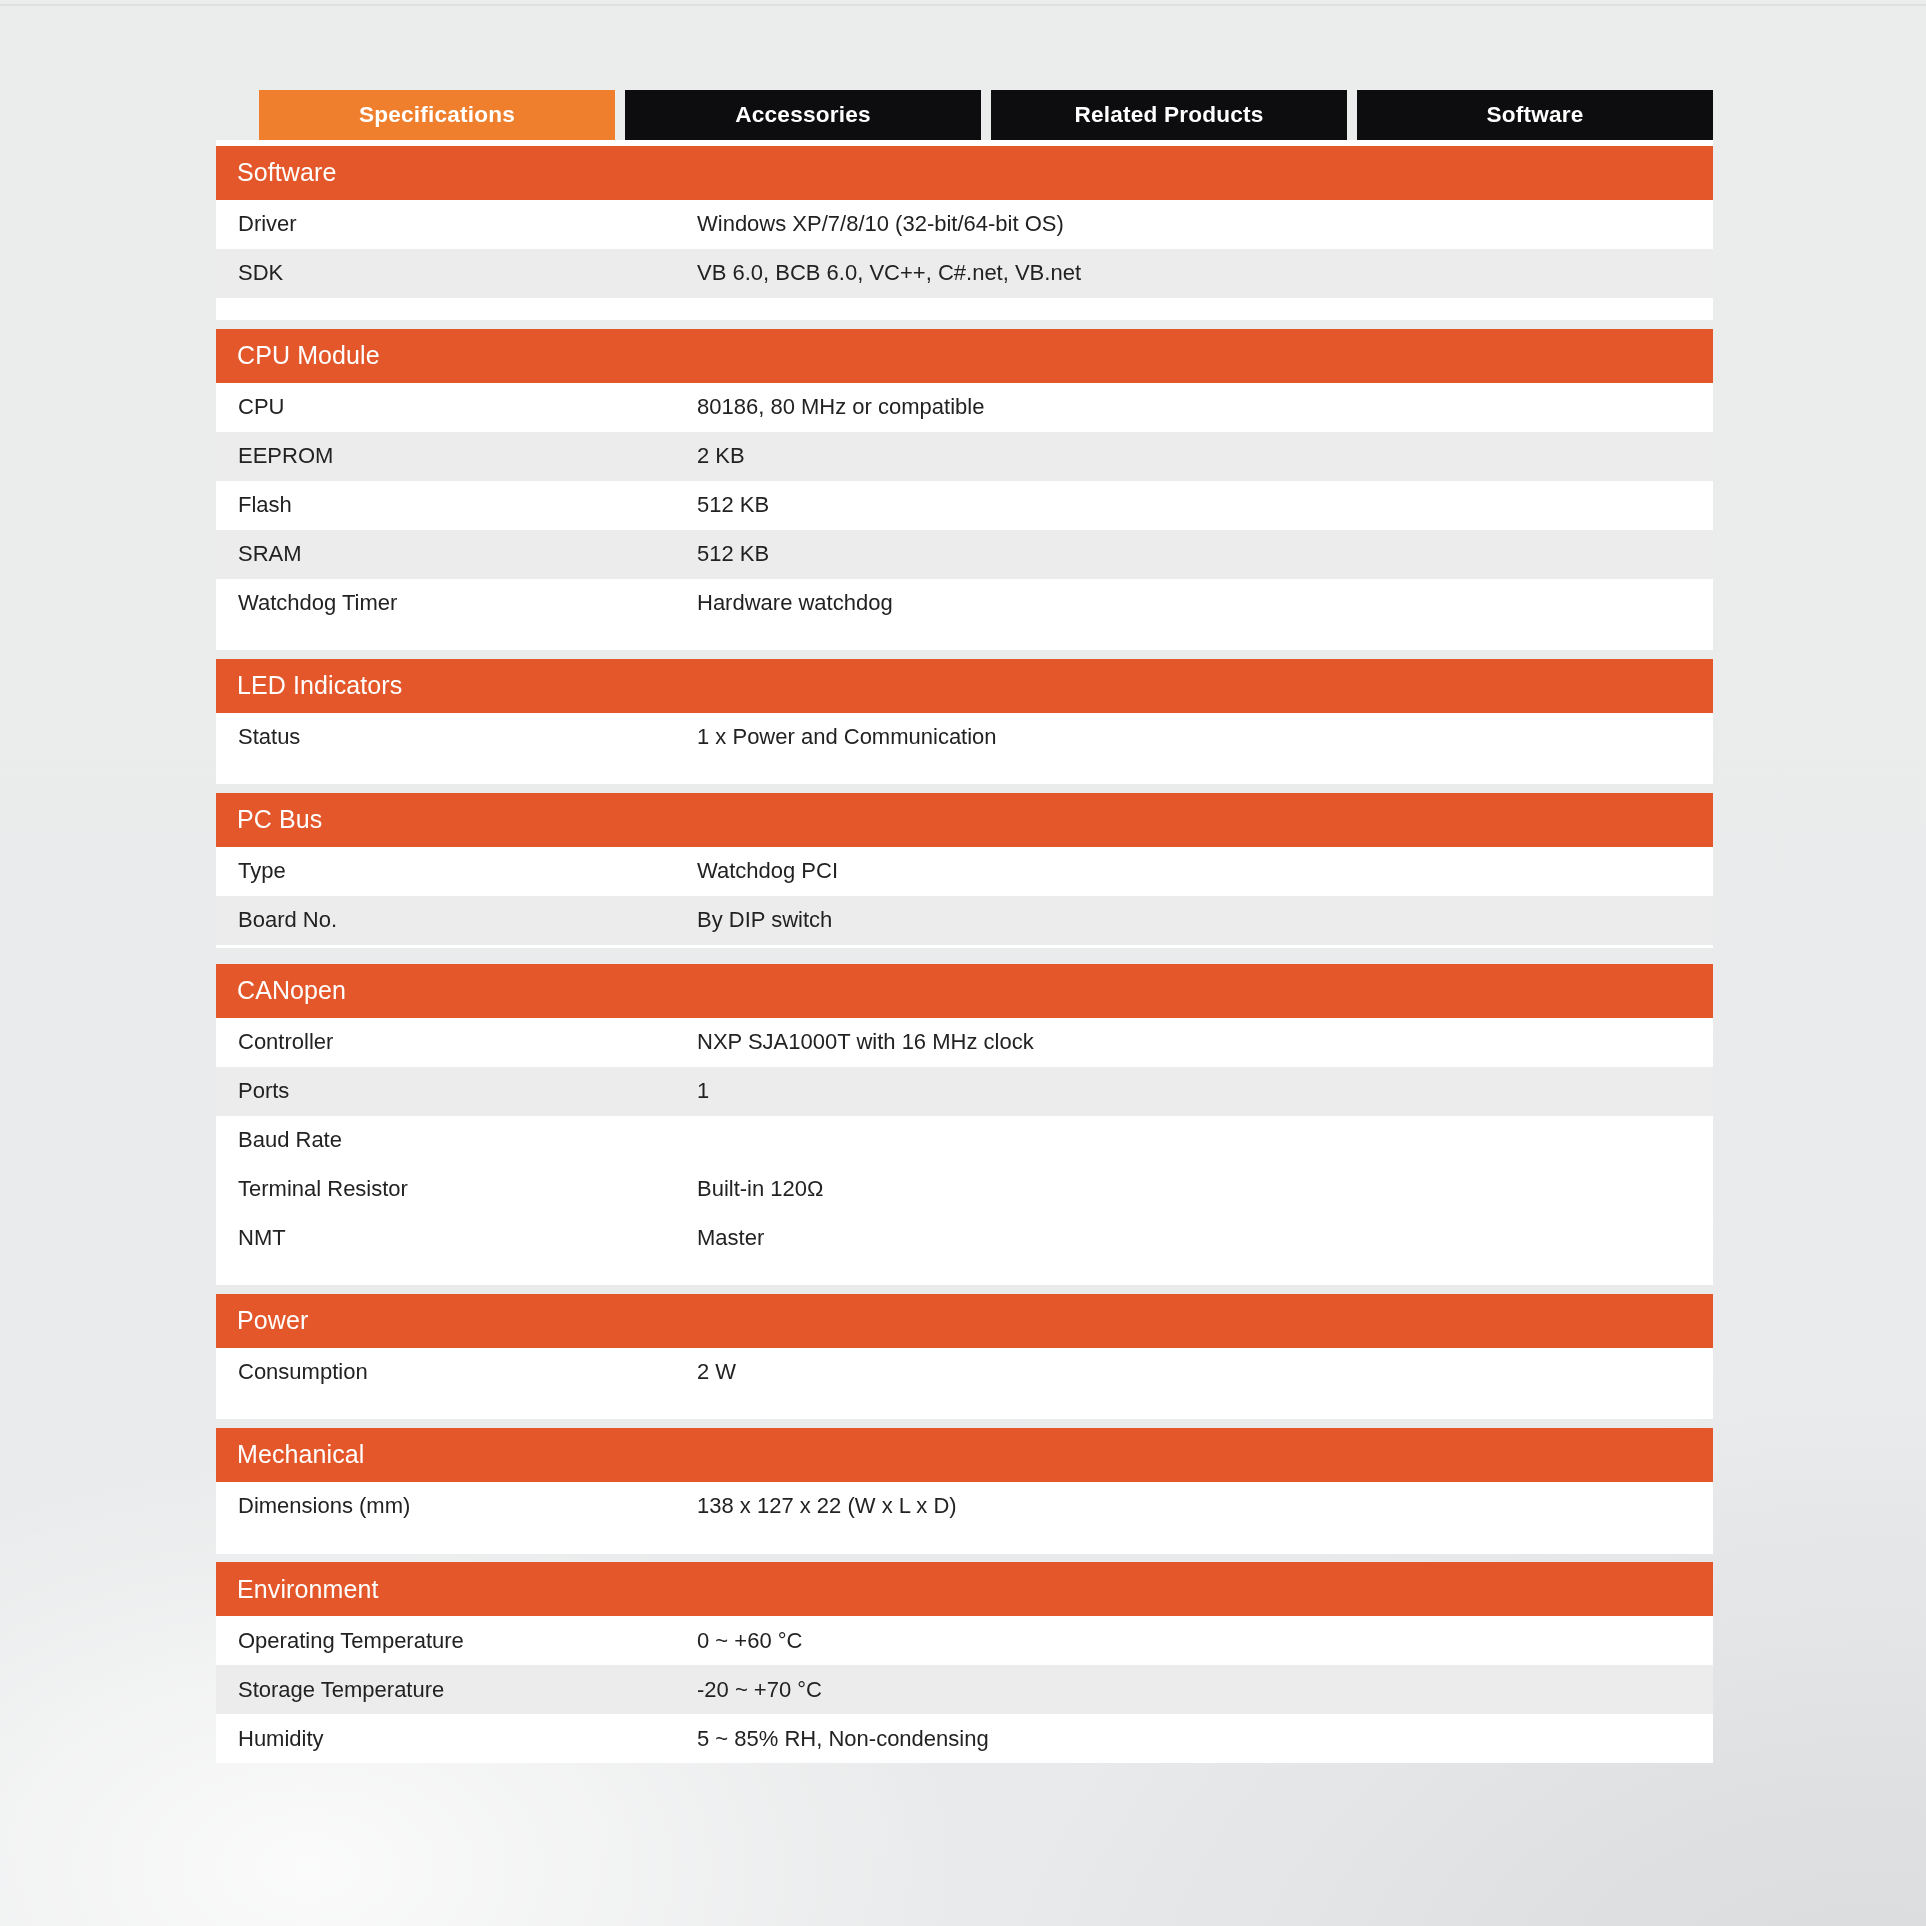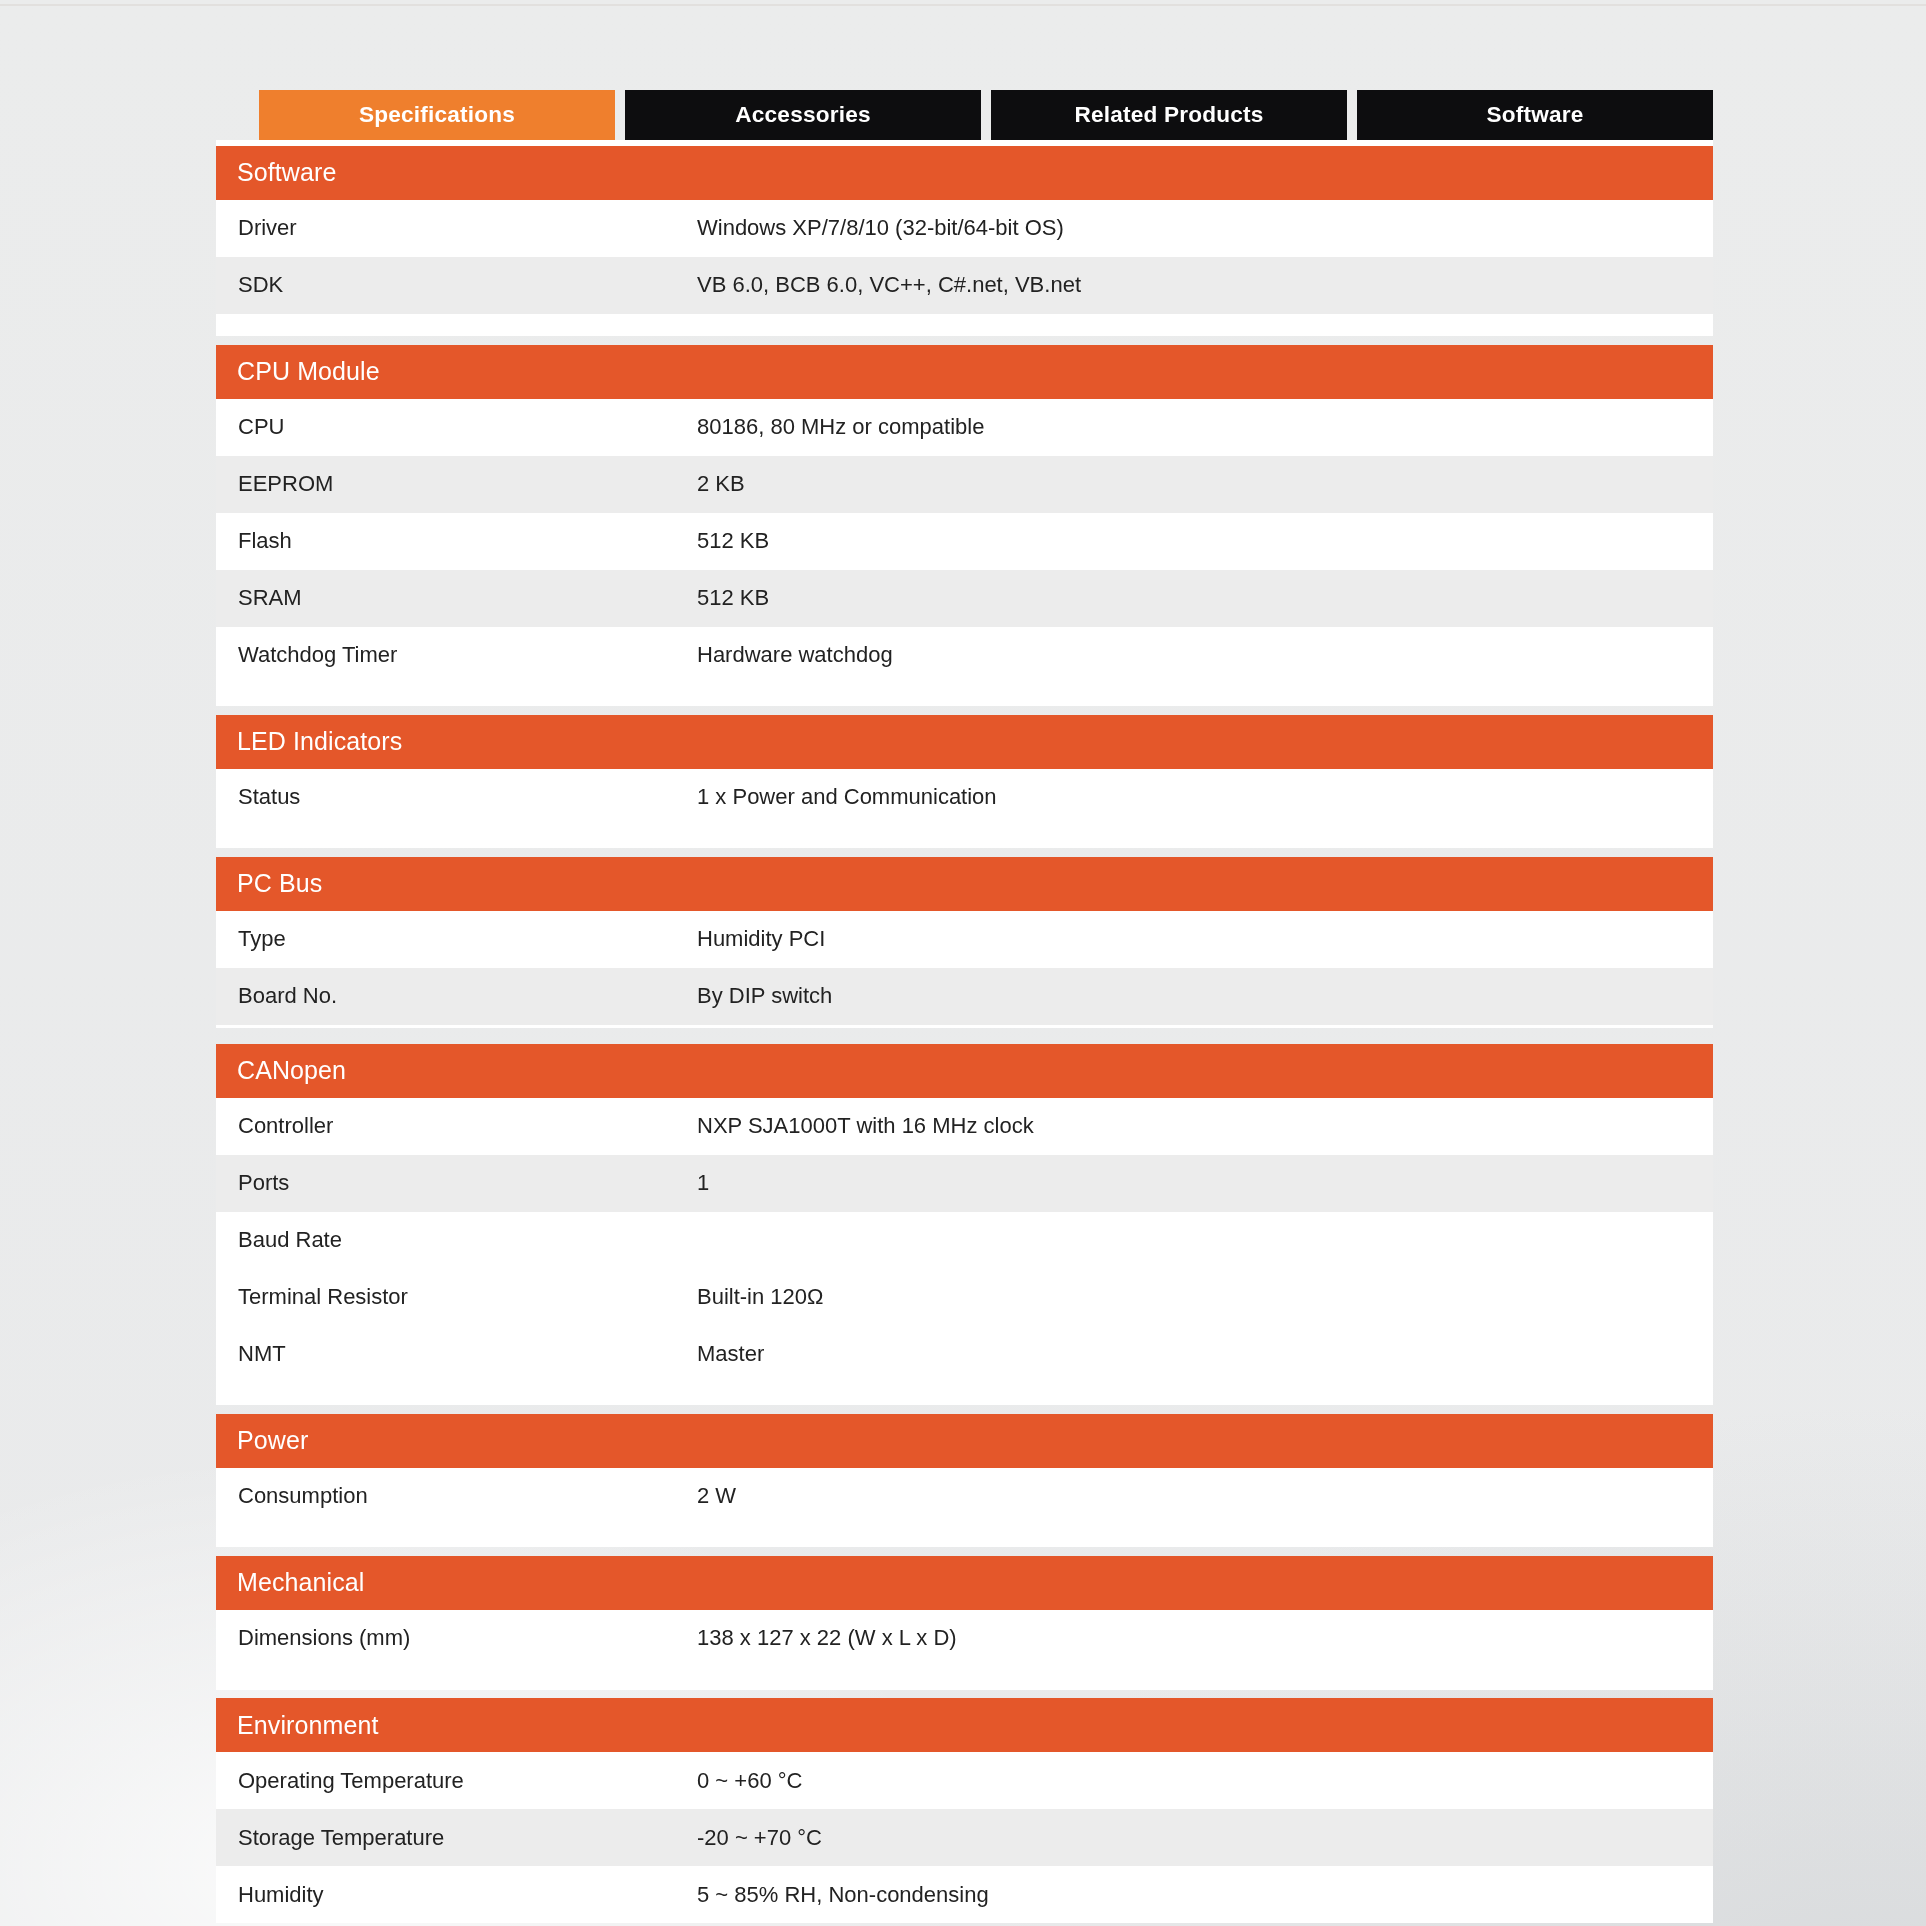--- a/index.html
+++ b/index.html
@@ -35,21 +35,21 @@
   .tab.inactive{background:#0d0d0f;}
   .tab-underline{height:5.7px;background:#ffffff;}
   .section{margin-bottom:8.5px;}
   .section.attached{margin-bottom:16px;}
   .section-header{
     height:54px;background:#e4572a;color:#ffffff;
     display:flex;align-items:center;
     padding-left:21px;font-size:25px;font-weight:400;letter-spacing:0.1px;
   }
   .row{
-    height:57px;display:flex;align-items:center;
+    height:49px;display:flex;align-items:center;
     font-size:22px;color:#222222;background:#ffffff;
   }
   .row.alt{background:#ececec;}
   .cell-label{
     width:481px;box-sizing:border-box;padding-left:22px;
     flex:0 0 481px;
   }
   .cell-value{flex:1;padding-right:30px;}
   .section-pad{height:22.6px;background:#ffffff;}
   .section.attached .section-pad{height:2.8px;}
@@ -109,21 +109,21 @@
           <div class="row">
             <div class="cell-label">Status</div>
             <div class="cell-value">1 x Power and Communication</div>
           </div>
           <div class="section-pad"></div>
         </section>
         <section class="section attached">
           <div class="section-header">PC Bus</div>
           <div class="row">
             <div class="cell-label">Type</div>
-            <div class="cell-value">Humidity PCI</div>
+            <div class="cell-value">Watchdog PCI</div>
           </div>
           <div class="row alt">
             <div class="cell-label">Board No.</div>
             <div class="cell-value">By DIP switch</div>
           </div>
           <div class="section-pad"></div>
         </section>
         <section class="section">
           <div class="section-header">CANopen</div>
           <div class="row">

